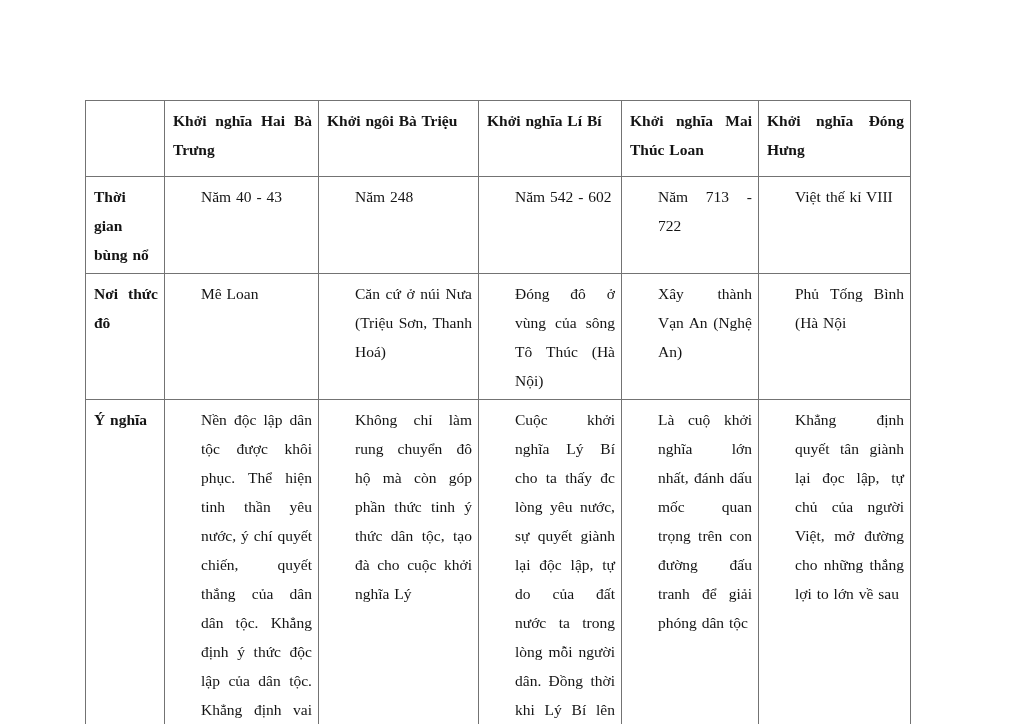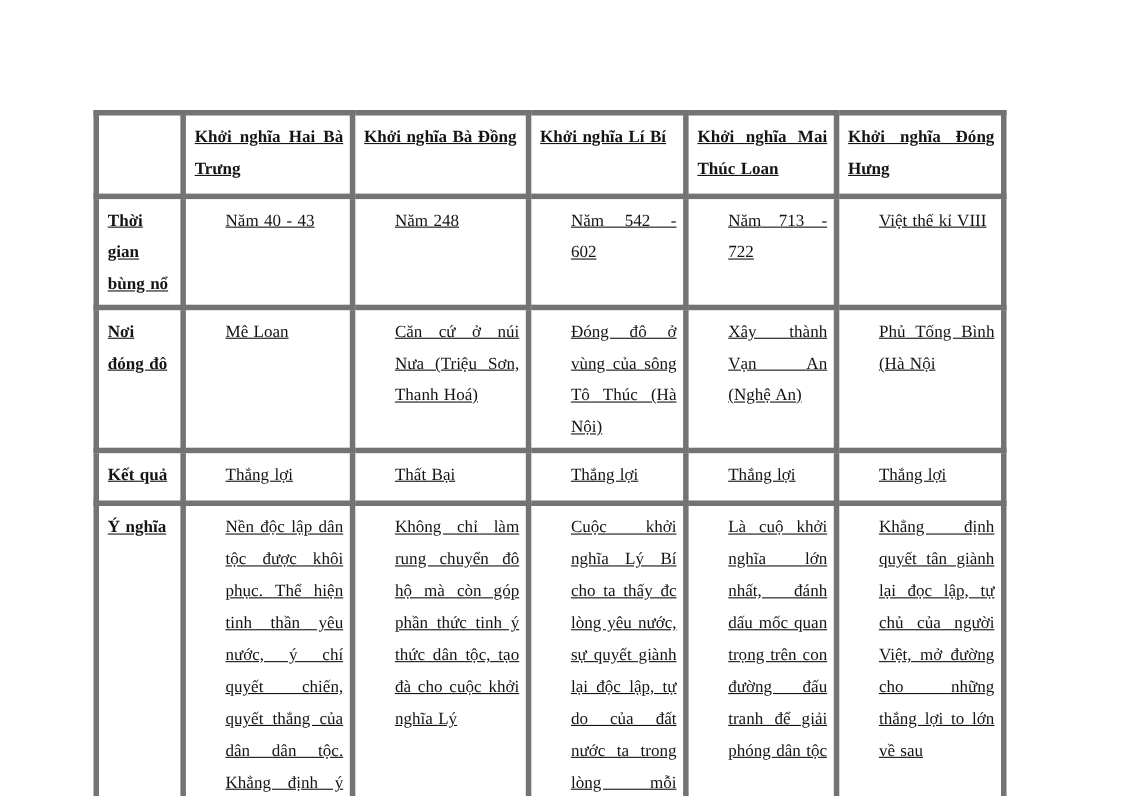--- a/index.html
+++ b/index.html
@@ -16,29 +16,28 @@
   table.grid {
     position: absolute;
     left: 85px;
     top: 100px;
     width: 825px;
     border-collapse: collapse;
     table-layout: fixed;
   }
   table.grid th,
   table.grid td {
-    border: 5px solid #737373;
+    border: 1px solid #737373;
     vertical-align: top;
     padding: 5px 6px 4px 8px;
     font-size: 15.5px;
     line-height: 29px;
     text-align: justify;
     overflow: hidden;
     word-spacing: 1px;
-    text-decoration: underline;
   }
   table.grid th {
     font-weight: bold;
   }
   table.grid td {
     font-weight: normal;
     padding-left: 36px;
   }
   tr.r-header  { height: 76px; }
   tr.r-time    { height: 71px; }
@@ -57,48 +56,40 @@
       <col style="width:154px">
       <col style="width:160px">
       <col style="width:143px">
       <col style="width:137px">
       <col style="width:152px">
     </colgroup>
     <tbody>
       <tr class="r-header">
         <th class="corner"></th>
         <th>Khởi nghĩa Hai Bà Trưng</th>
-        <th>Khởi nghĩa Bà Đồng</th>
+        <th>Khởi ngôi Bà Triệu</th>
         <th>Khởi nghĩa Lí Bí</th>
         <th>Khởi nghĩa Mai Thúc Loan</th>
         <th>Khởi nghĩa Đóng Hưng</th>
       </tr>
       <tr class="r-time">
         <th>Thời gian bùng nổ</th>
         <td>Năm 40 - 43</td>
         <td>Năm 248</td>
         <td>Năm 542 - 602</td>
         <td>Năm 713 - 722</td>
         <td>Việt thế kỉ VIII</td>
       </tr>
       <tr class="r-capital">
-        <th>Nơi đóng đô</th>
+        <th>Nơi thức đô</th>
         <td>Mê Loan</td>
         <td>Căn cứ ở núi Nưa (Triệu Sơn, Thanh Hoá)</td>
         <td>Đóng đô ở vùng của sông Tô Thúc (Hà Nội)</td>
         <td>Xây thành Vạn An (Nghệ An)</td>
         <td>Phủ Tống Bình (Hà Nội</td>
-      </tr>
-      <tr class="r-result">
-        <th>Kết quả</th>
-        <td>Thắng lợi</td>
-        <td>Thất Bại</td>
-        <td>Thắng lợi</td>
-        <td>Thắng lợi</td>
-        <td>Thắng lợi</td>
       </tr>
       <tr class="r-meaning">
         <th>Ý nghĩa</th>
         <td>Nền độc lập dân tộc được khôi phục. Thể hiện tinh thần yêu nước, ý chí quyết chiến, quyết thắng của dân dân tộc. Khẳng định ý thức độc lập của dân tộc. Khẳng định vai trò lớn</td>
         <td>Không chỉ làm rung chuyển đô hộ mà còn góp phần thức tinh ý thức dân tộc, tạo đà cho cuộc khởi nghĩa Lý</td>
         <td>Cuộc khởi nghĩa Lý Bí cho ta thấy đc lòng yêu nước, sự quyết giành lại độc lập, tự do của đất nước ta trong lòng mỗi người dân. Đồng thời khi Lý Bí lên ngôi hoàng đế còn cho thấy rằng</td>
         <td>Là cuộ khởi nghĩa lớn nhất, đánh dấu mốc quan trọng trên con đường đấu tranh để giải phóng dân tộc</td>
         <td>Khẳng định quyết tân giành lại đọc lập, tự chủ của người Việt, mở đường cho những thắng lợi to lớn về sau</td>
       </tr>
     </tbody>

